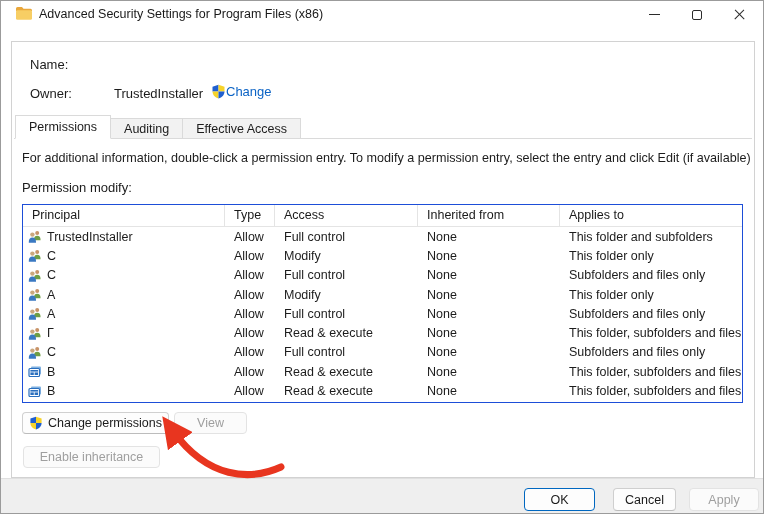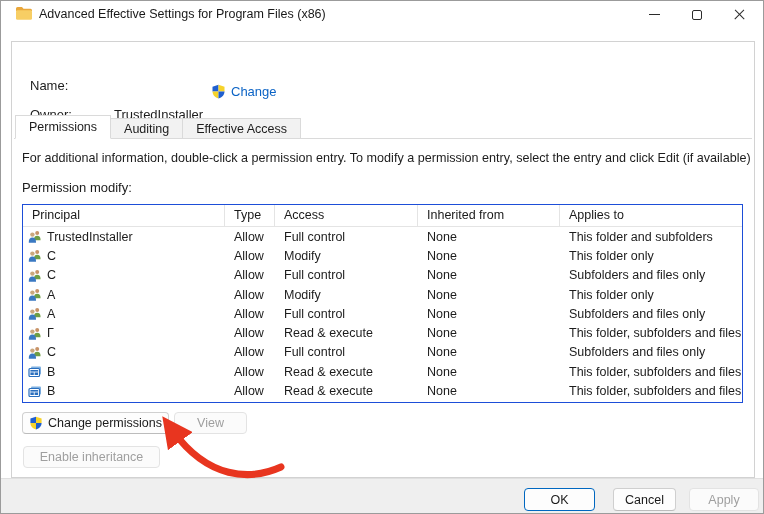--- a/index.html
+++ b/index.html
@@ -17,26 +17,26 @@
   .win-btn { position:absolute; top:0; width:42px; height:27px; display:flex; align-items:center; justify-content:center; }
   .win-btn.min { right:88px; } .win-btn.max { right:45px; } .win-btn.close { right:3px; }
   .glyph-dash { width:11px; height:0; border-top:1.4px solid #2b2b2b; }
   .glyph-square { width:10px; height:10px; border:1.4px solid #2b2b2b; border-radius:2px; }
   .glyph-x { position:relative; width:13px; height:13px; }
   .glyph-x::before,.glyph-x::after { content:""; position:absolute; left:0; top:6px; width:13px; height:1.4px; background:#2b2b2b; }
   .glyph-x::before { transform:rotate(45deg); } .glyph-x::after { transform:rotate(-45deg); }
 
   
   .panel { position:absolute; left:10px; top:40px; width:744px; height:437px; background:#fff; border:1px solid #d2d2d2; }
-  .lbl { position:absolute; font-size:13px; color:#1c1c1c; white-space:nowrap;margin-top:21px; }
+  .lbl { position:absolute; font-size:13px; color:#1c1c1c; white-space:nowrap; }
   .name-label { left:18px; top:15px; }
   .name-value { left:101px; top:15px; border-left:1px solid #555; padding-left:3px; }
   .owner-label { left:18px; top:44px; }
   .owner-value { left:102px; top:44px; }
-  .change-wrap { position:absolute; left:199px; top:42px; display:flex; align-items:flex-start; gap:5px; cursor:pointer; }
+  .change-wrap { position:absolute; left:199px; top:42px; display:flex; align-items:flex-start; cursor:pointer; }
   .change-link { font-size:13px; color:#0b63c5; }
   .shield { width:15px; height:15px; }
 
   
   .tab-strip { position:absolute; left:3px; top:73px; height:24px; display:flex; align-items:flex-end; z-index:2; }
   .tab { height:21px; padding:0 13px; display:flex; align-items:center; justify-content:center;
          font-size:12.5px; color:#1c1c1c; background:#f2f2f2; border:1px solid #dadada; margin-left:-1px; }
   .tab:first-child { margin-left:0; }
   .tab.active { height:24px; background:#fff; border-bottom:1px solid #fff; position:relative; z-index:3; }
   .tab-line { position:absolute; left:2px; right:2px; top:96px; border-top:1px solid #dadada; z-index:1; }
@@ -75,21 +75,21 @@
   .arrow-svg { position:absolute; left:145px; top:408px; width:152px; height:70px; z-index:5; pointer-events:none; }
 </style>
 </head>
 <body>
 
 <div class="titlebar">
   <svg class="title-icon" viewBox="0 0 18 15">
     <path d="M1 2.5 Q1 1 2.5 1 L7 1 L8.5 2.8 L15.5 2.8 Q17 2.8 17 4.3 L17 5 L1 5 Z" fill="#e9a73b"></path>
     <rect x="1" y="4.2" width="16" height="9.6" rx="1.4" fill="#f7ce64"></rect>
   </svg>
-  <span class="title-text">Advanced Effective Settings for Program Files (x86)</span>
+  <span class="title-text">Advanced Security Settings for Program Files (x86)</span>
   <div class="win-btn min">
       <div class="glyph-dash"></div>
     </div>
   <div class="win-btn max">
       <div class="glyph-square"></div>
     </div>
   <div class="win-btn close">
       <div class="glyph-x"></div>
     </div>
 </div>

